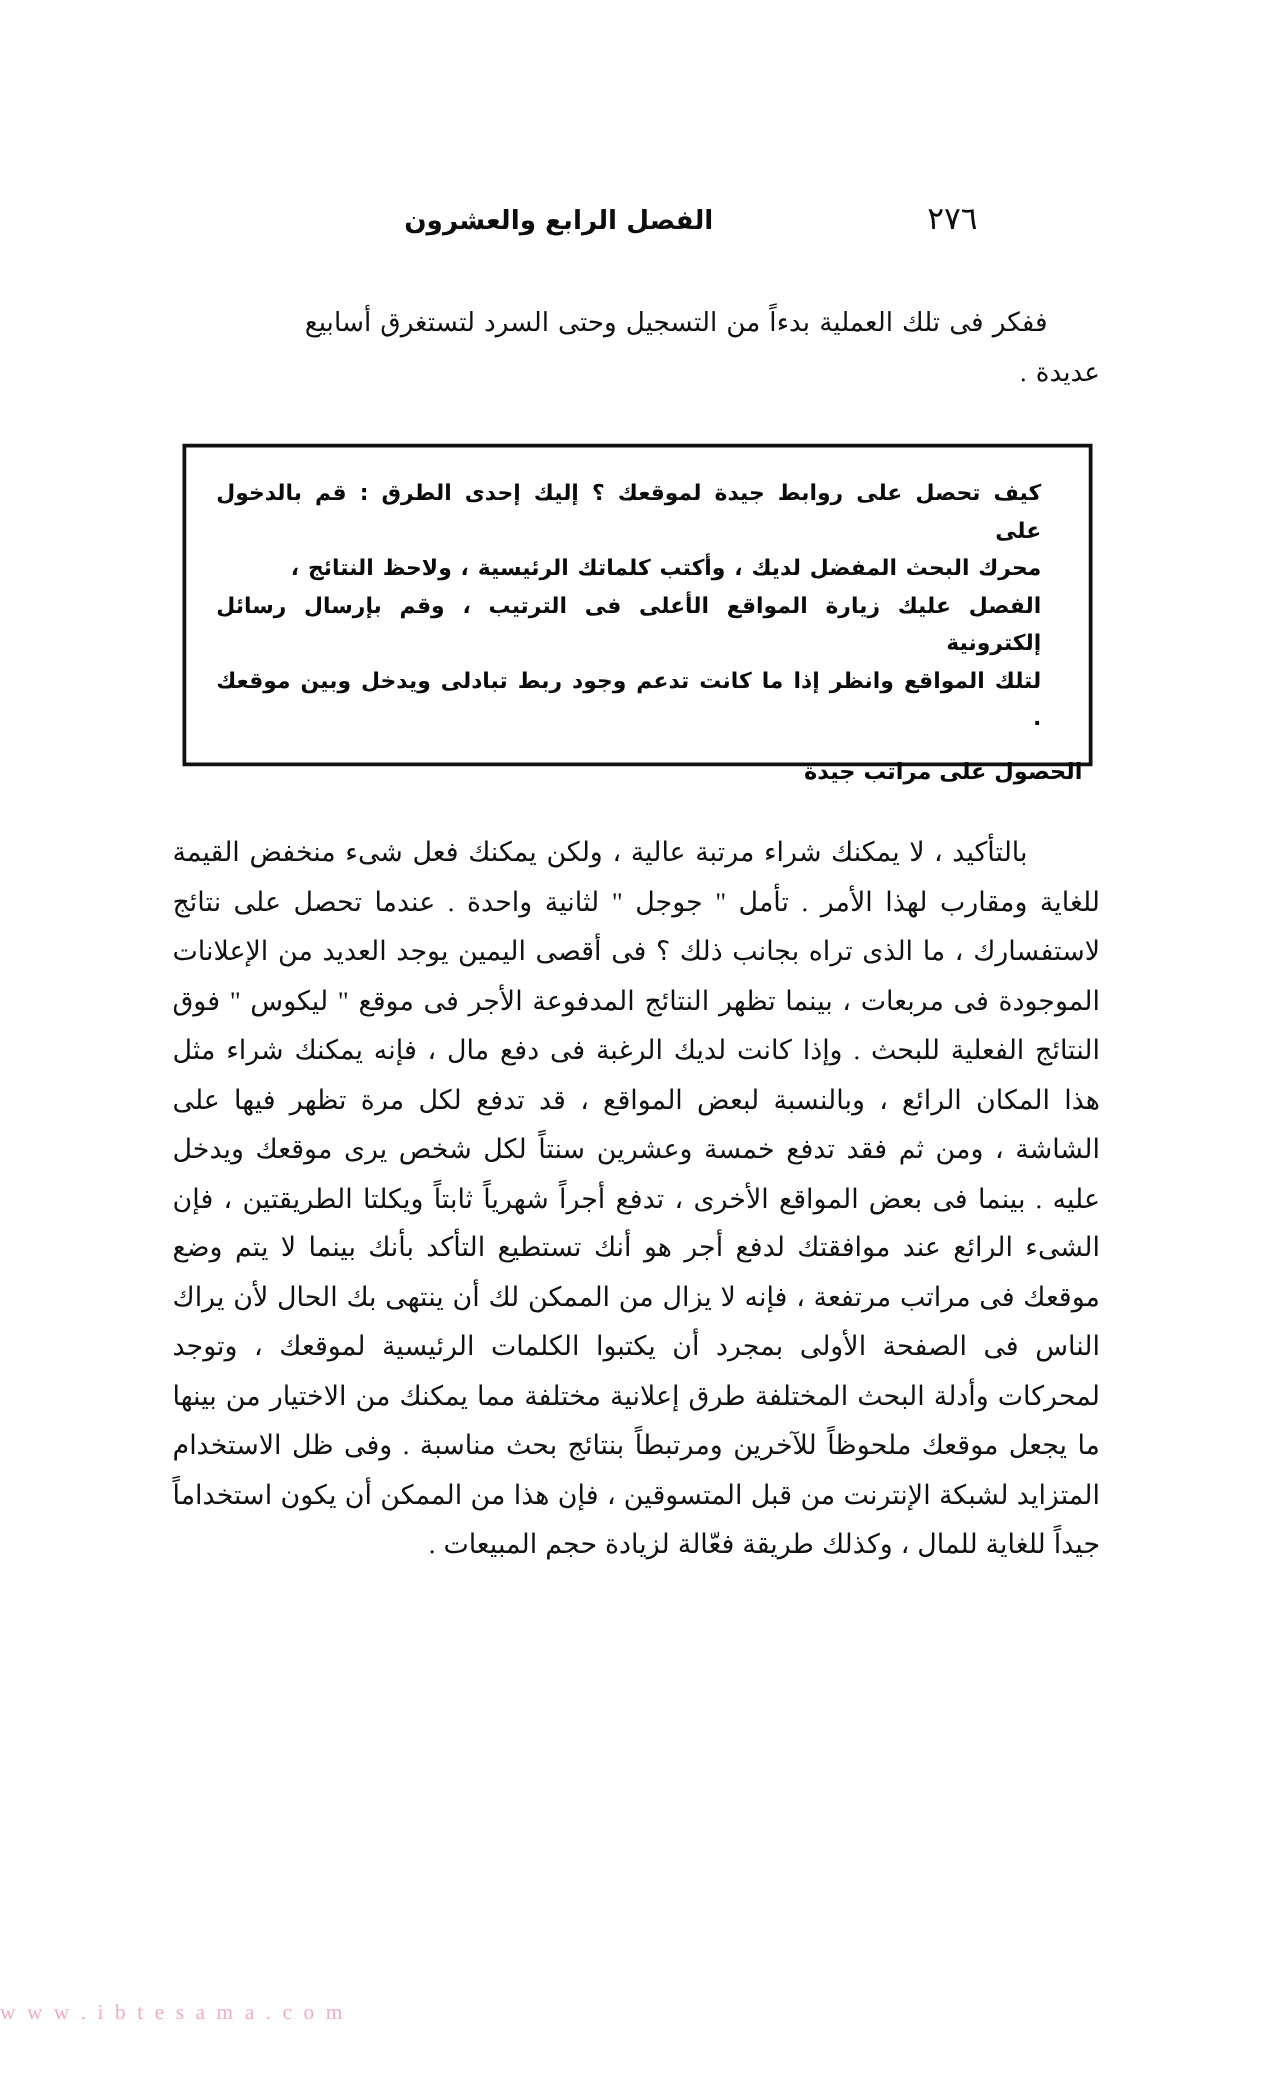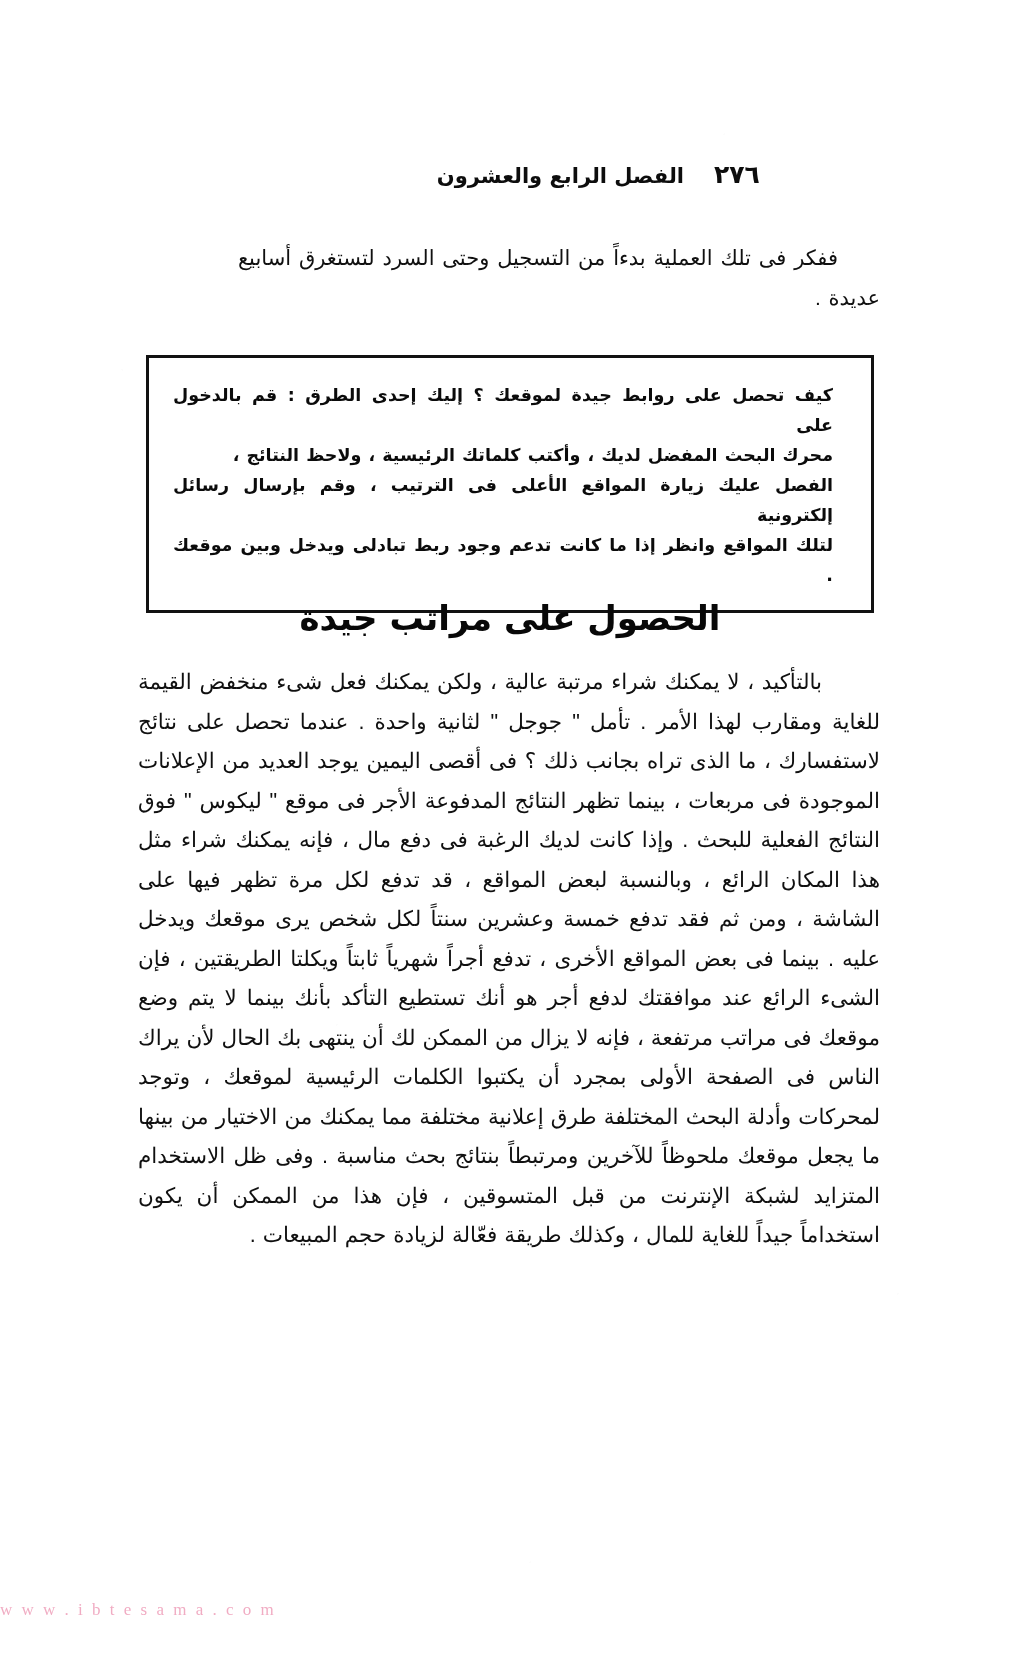--- a/index.html
+++ b/index.html
@@ -39,42 +39,43 @@
     display: flex;
     flex-direction: row;
     align-items: baseline;
     justify-content: flex-start;
     gap: 0;
   }
 
   .folio {
     font-family: "DejaVu Sans", "Liberation Sans", sans-serif;
     font-size: 25px;
-    font-weight: 700;
+    font-weight: 400;
     color: #0d0d0d;
     letter-spacing: 1px;
     width: 96px;
-    text-align: left;
+    text-align: center;
     line-height: 1;
     padding-top: 2px;
   }
 
   .chapter-title {
     flex: 1;
+    text-align: center;
     font-family: "DejaVu Sans", "Liberation Sans", sans-serif;
     font-size: 21px;
     font-weight: 700;
     color: #0d0d0d;
     line-height: 1;
     padding-right: 30px;
   }
 
   
   .arabic {
-    font-family: Liberation Sans, sans-serif;
+    font-family: Liberation Serif, serif;
     color: #101010;
     direction: rtl;
     text-align: justify;
     text-align-last: right;
   }
 
   .intro {
     position: absolute;
     top: 238px;
     right: 140px;
@@ -117,26 +118,26 @@
   }
 
   .callout-line.last {
     text-align-last: right;
   }
 
   
   .section-heading {
     position: absolute;
     top: 600px;
-    right: 140px;
+    right: 154px;
     left: 140px;
-    text-align: center;
+    text-align: right;
     font-family: "DejaVu Sans", "Liberation Sans", sans-serif;
     font-weight: 700;
-    font-size: 34px;
+    font-size: 18px;
     line-height: 36px;
     color: #080808;
     direction: rtl;
     letter-spacing: -0.3px;
   }
 
   
   .body-paragraph {
     position: absolute;
     top: 663px;

